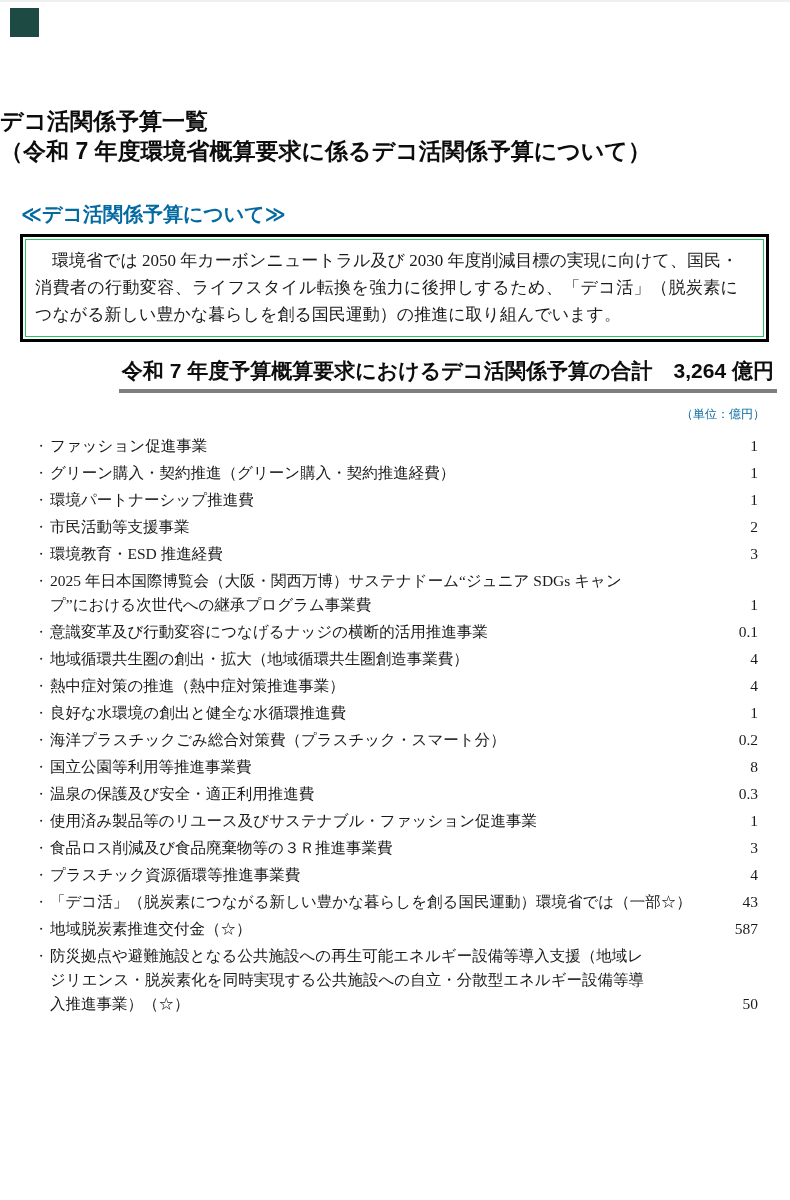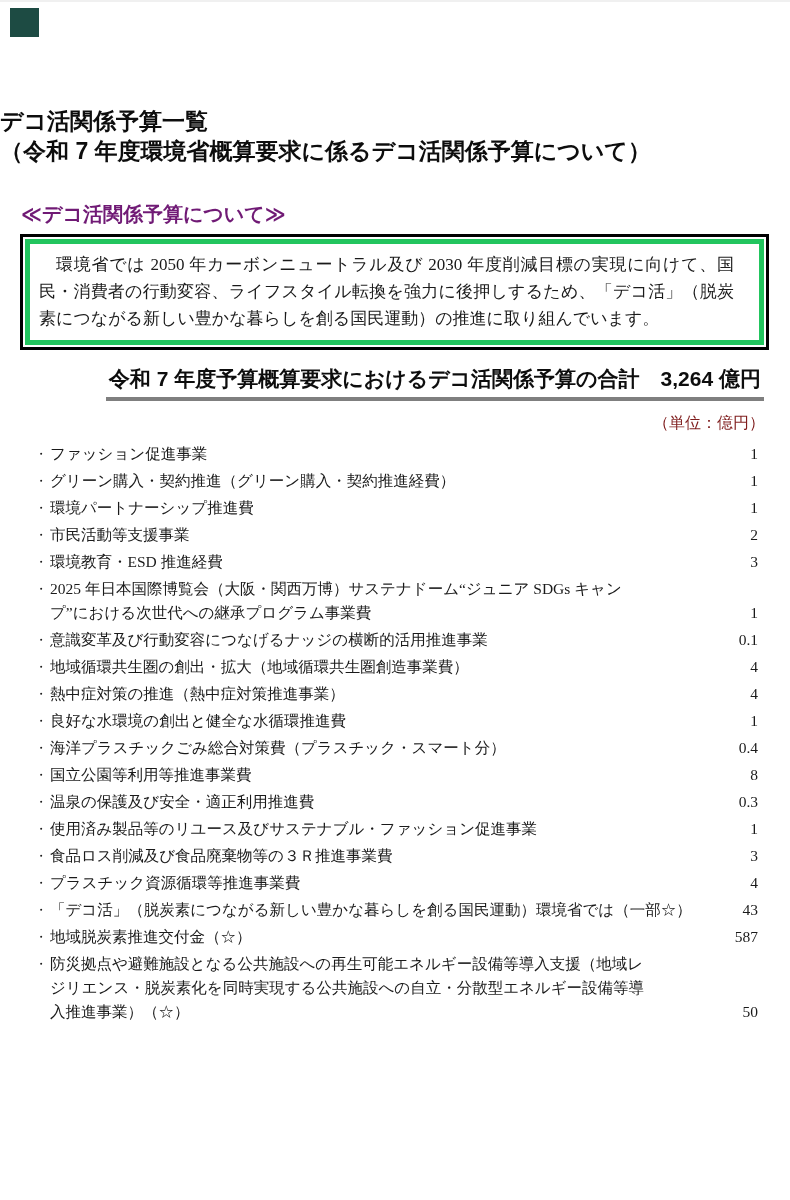--- a/index.html
+++ b/index.html
@@ -22,29 +22,29 @@
     font-size:23px;
     line-height:30px;
     color:#0d0d0d;
   }
   .section-heading{
     margin:34px 0 0 21px;
     font-family:"Liberation Sans","DejaVu Sans",sans-serif;
     font-weight:bold;
     font-size:20px;
     line-height:28px;
-    color:#701a75;
+    color:#0369a1;
   }
   .intro-box{
     margin:6px 21px 0 20px;
     border:3px solid #000;
     padding:2px;
   }
   .intro-box-inner{
-    border:5px solid #22c55e;
+    border:1px solid #22c55e;
     padding:7px 25px 8px 9px;
   }
   .intro-box-inner p{
     margin:0;
     text-indent:1em;
     text-align:justify;
     font-size:17px;
     line-height:27px;
     color:#1a1a1a;
   }
@@ -52,36 +52,36 @@
     margin:13px 25px 0 0;
     text-align:right;
     font-family:"Liberation Sans","DejaVu Sans",sans-serif;
     font-size:15px;
     line-height:20px;
     color:#222;
   }
   .total-heading{
     width:-moz-fit-content;
     width:fit-content;
-    margin:16px 26px 0 auto;
+    margin:16px 13px 0 auto;
     padding:0 3px 5px 3px;
     border-bottom:4px solid #7f7f7f;
     font-family:"Liberation Sans","DejaVu Sans",sans-serif;
     font-weight:bold;
     font-size:21px;
     line-height:26px;
     color:#0d0d0d;
   }
   .unit-note{
     margin:11px 25px 0 0;
     text-align:right;
     font-family:"Liberation Sans","DejaVu Sans",sans-serif;
-    font-size:16px;
+    font-size:12px;
     line-height:21px;
-    color:#7f1d1d;
+    color:#0369a1;
   }
   .budget-list{
     margin:9px 32px 0 30px;
   }
   .budget-row{
     display:flex;
     margin-bottom:3px;
     font-size:15.5px;
     line-height:24px;
     color:#1a1a1a;
@@ -190,21 +190,21 @@
 
     <div class="budget-row">
       <span class="budget-bullet">・</span>
       <span class="budget-label">良好な水環境の創出と健全な水循環推進費</span>
       <span class="budget-value">1</span>
     </div>
 
     <div class="budget-row">
       <span class="budget-bullet">・</span>
       <span class="budget-label">海洋プラスチックごみ総合対策費（プラスチック・スマート分）</span>
-      <span class="budget-value">0.4</span>
+      <span class="budget-value">0.2</span>
     </div>
 
     <div class="budget-row">
       <span class="budget-bullet">・</span>
       <span class="budget-label">国立公園等利用等推進事業費</span>
       <span class="budget-value">8</span>
     </div>
 
     <div class="budget-row">
       <span class="budget-bullet">・</span>

